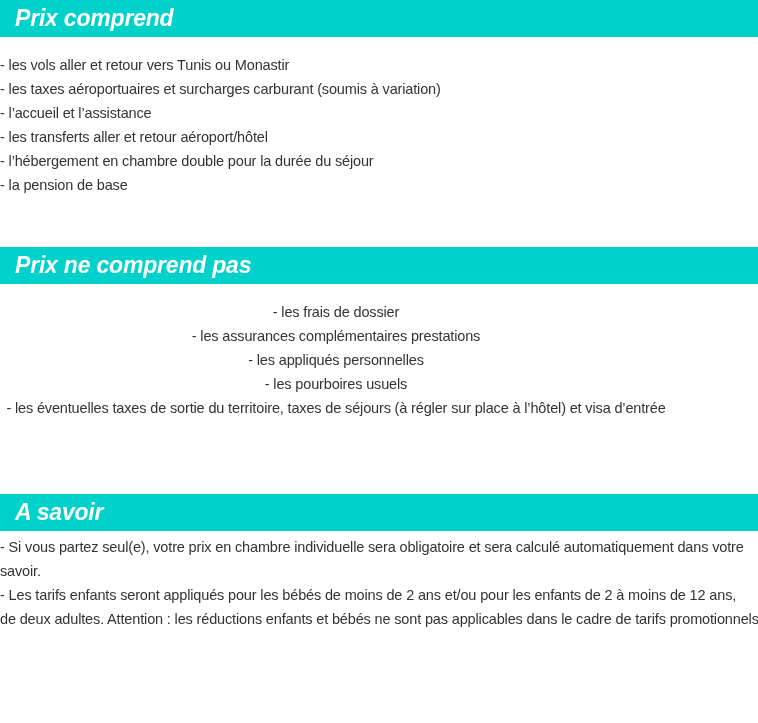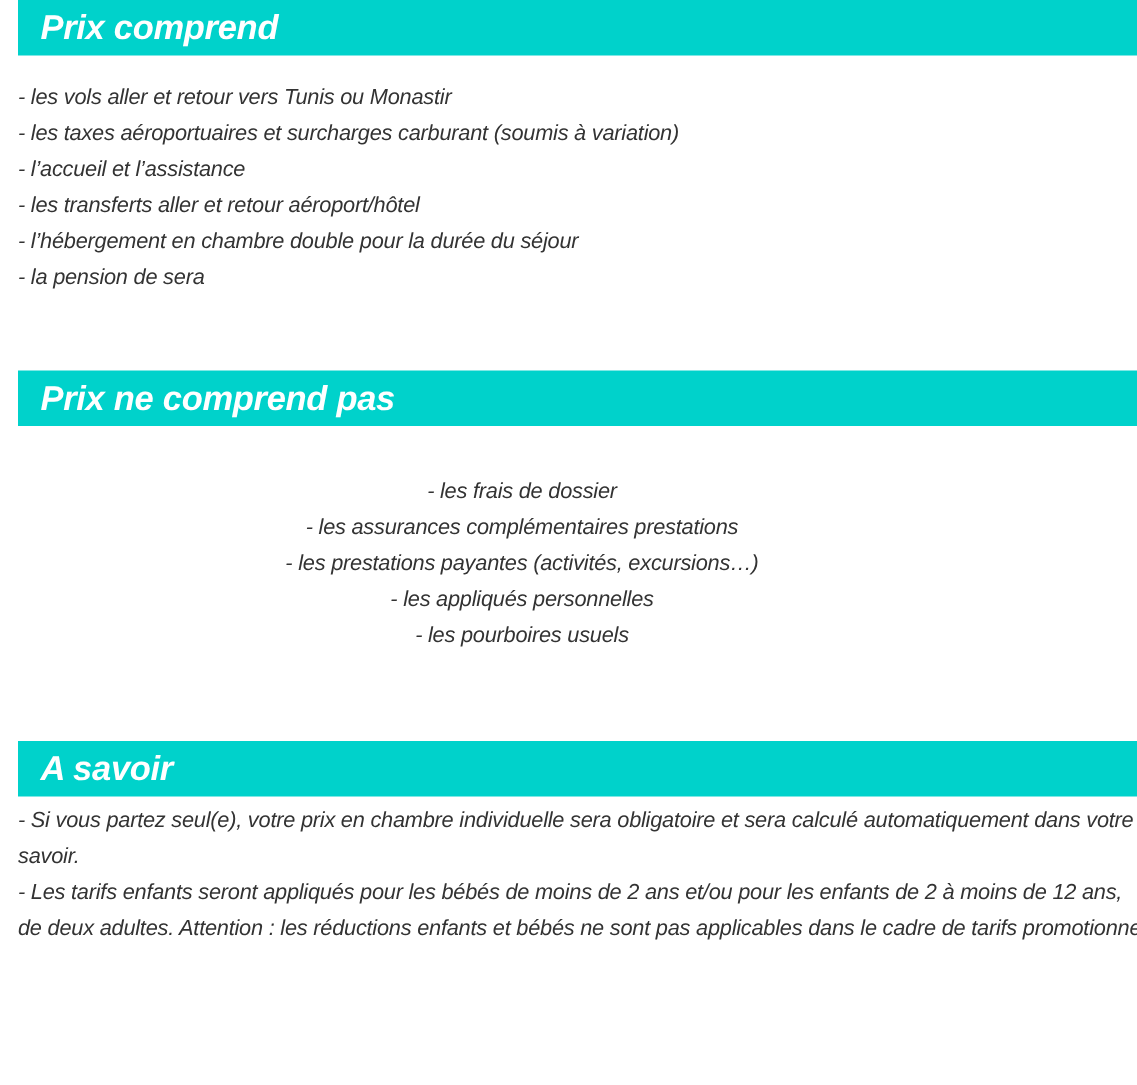--- a/index.html
+++ b/index.html
@@ -9,21 +9,21 @@
     }
     body {
       width: 758px;
       height: 723px;
       overflow: hidden;
       font-family: "Liberation Sans", "DejaVu Sans", sans-serif;
       color: #333333;
     }
     .section {
       position: absolute;
-      left: 12px;
+      left: 0;
       width: 672px;
     }
     .section-header {
       background: #00d2cb;
       height: 37px;
       width: 758px;
       box-sizing: border-box;
       padding-left: 15px;
       display: flex;
       align-items: center;
@@ -34,55 +34,54 @@
       font-weight: bold;
       font-size: 23px;
       letter-spacing: -0.2px;
       line-height: 37px;
     }
     .section-body {
       margin-top: 16px;
       padding-left: 0;
     }
     .line {
-      font-style: italic;
       font-size: 14.5px;
       line-height: 24px;
       color: #333333;
       white-space: nowrap;
       letter-spacing: -0.15px;
     }
   </style>
 </head>
 <body>
 
 <div class="section" style="top:0px;">
   <div class="section-header">
     <span class="section-title">Prix comprend</span>
   </div>
   <div class="section-body" style="margin-top:16px;">
     <div class="line">- les vols aller et retour vers Tunis ou Monastir</div>
     <div class="line">- les taxes aéroportuaires et surcharges carburant (soumis à variation)</div>
     <div class="line">- l’accueil et l’assistance</div>
     <div class="line">- les transferts aller et retour aéroport/hôtel</div>
     <div class="line">- l’hébergement en chambre double pour la durée du séjour</div>
-    <div class="line">- la pension de sera</div>
+    <div class="line">- la pension de base</div>
   </div>
 </div>
 
 <div class="section" style="top:247px;text-align:center;">
   <div class="section-header">
     <span class="section-title">Prix ne comprend pas</span>
   </div>
-  <div class="section-body" style="margin-top:32px;">
+  <div class="section-body" style="margin-top:16px;">
     <div class="line">- les frais de dossier</div>
     <div class="line">- les assurances complémentaires prestations</div>
-    <div class="line">- les prestations payantes (activités, excursions…)</div>
     <div class="line">- les appliqués personnelles</div>
     <div class="line">- les pourboires usuels</div>
+    <div class="line">- les éventuelles taxes de sortie du territoire, taxes de séjours (à régler sur place à l’hôtel) et visa d’entrée</div>
   </div>
 </div>
 
 <div class="section" style="top:494px;">
   <div class="section-header">
     <span class="section-title">A savoir</span>
   </div>
   <div class="section-body" style="margin-top:4px;">
     <div class="line">- Si vous partez seul(e), votre prix en chambre individuelle sera obligatoire et sera calculé automatiquement dans votre</div>
     <div class="line">savoir.</div>

